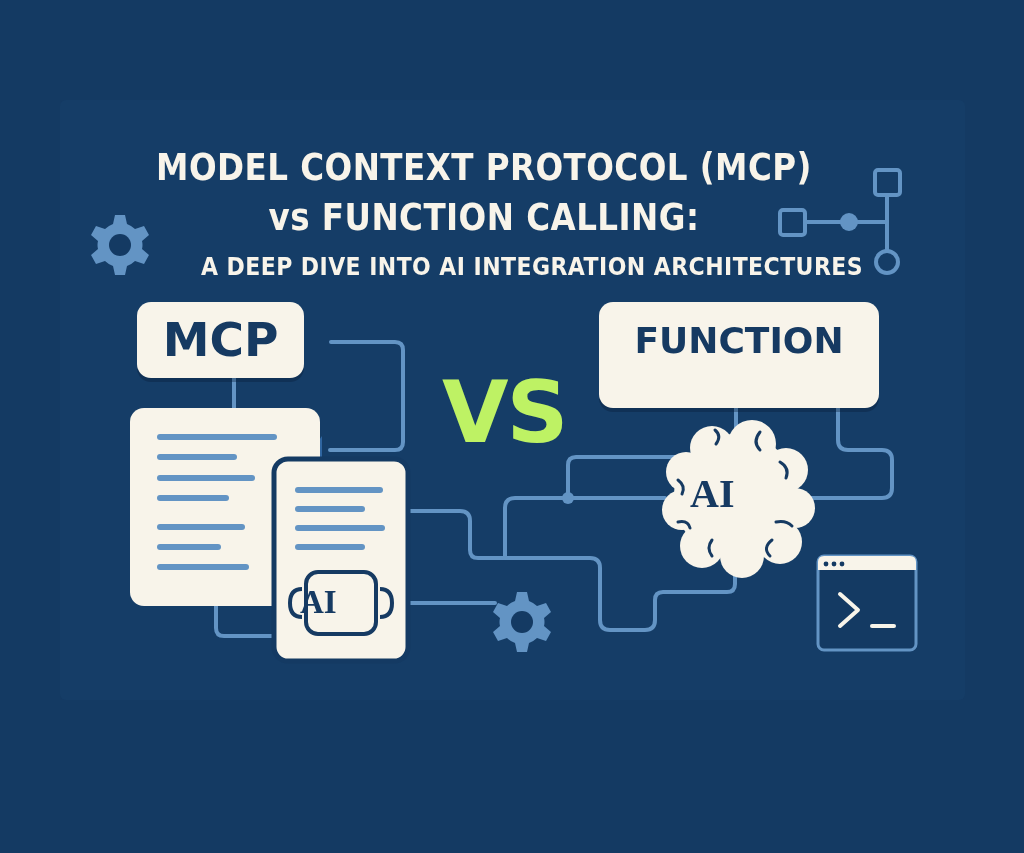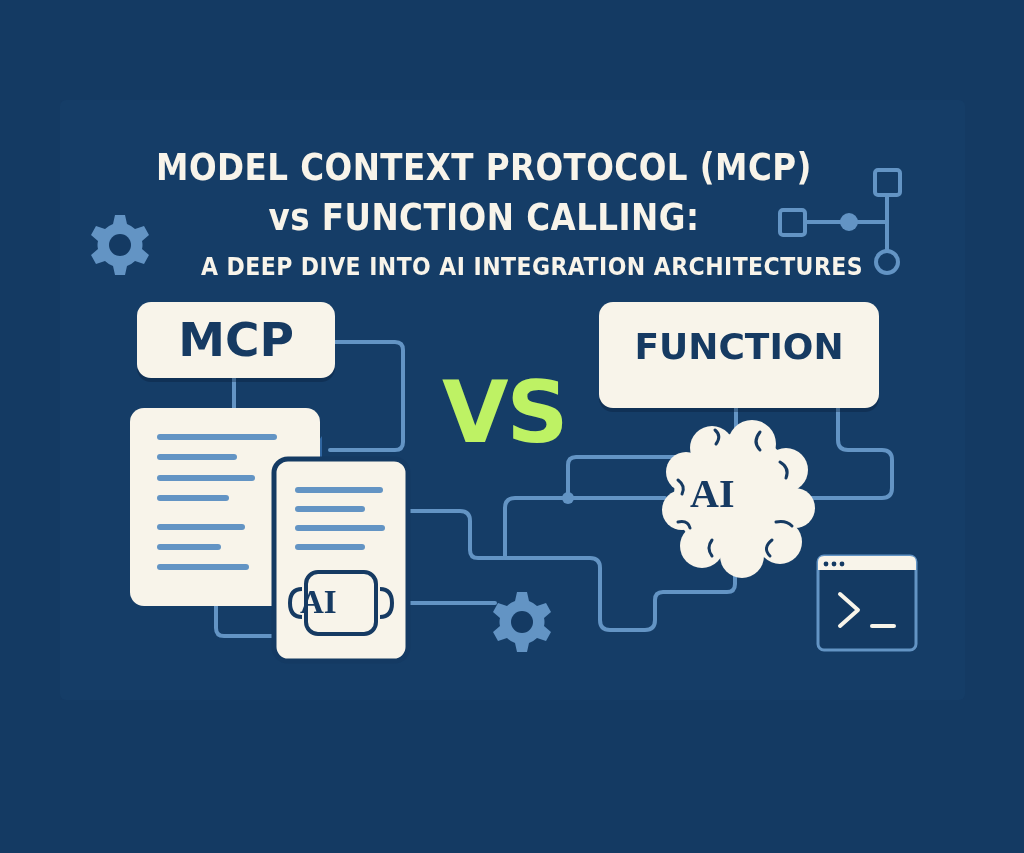--- a/index.html
+++ b/index.html
@@ -22,22 +22,22 @@
   .title-1 { top: 146px; font-size: 37px; left: -28px; }
   .title-2 { top: 196px; font-size: 37px; left: -28px; }
   .title-3 { top: 252px; font-size: 25px; left: 20px; }
   svg.art { position: absolute; left: 0; top: 0; }
   .label-box {
     position: absolute; background: #f8f4ea; border-radius: 14px;
     color: #163a62; font-weight: bold; text-align: center;
     box-shadow: 0 4px 0 rgba(10,30,55,0.35);
     font-family: "DejaVu Sans", "Liberation Sans", sans-serif;
   }
-  .mcp-box { left: 137px; top: 302px; width: 198px; height: 76px; font-size: 47px; line-height: 76px; }
-  .fc-box { left: 599px; top: 302px; width: 280px; height: 106px; font-size: 36px; line-height: 42px; padding-top: 24px; box-sizing: border-box; }
+  .mcp-box { left: 137px; top: 302px; width: 167px; height: 76px; font-size: 47px; line-height: 76px; }
+  .fc-box { left: 599px; top: 302px; width: 280px; height: 106px; font-size: 36px; line-height: 42px; padding-top: 18px; box-sizing: border-box; }
   .fc-box span { display: block; }
   .vs {
     position: absolute; left: 442px; top: 362px; font-size: 86px; font-weight: bold;
     color: #bef264; font-family: "DejaVu Sans", "Liberation Sans", sans-serif;
     letter-spacing: -2px;
   }
   .ai-txt {
     position: absolute; font-weight: bold; color: #163a62; 
     font-family: Liberation Serif, serif;
   }

